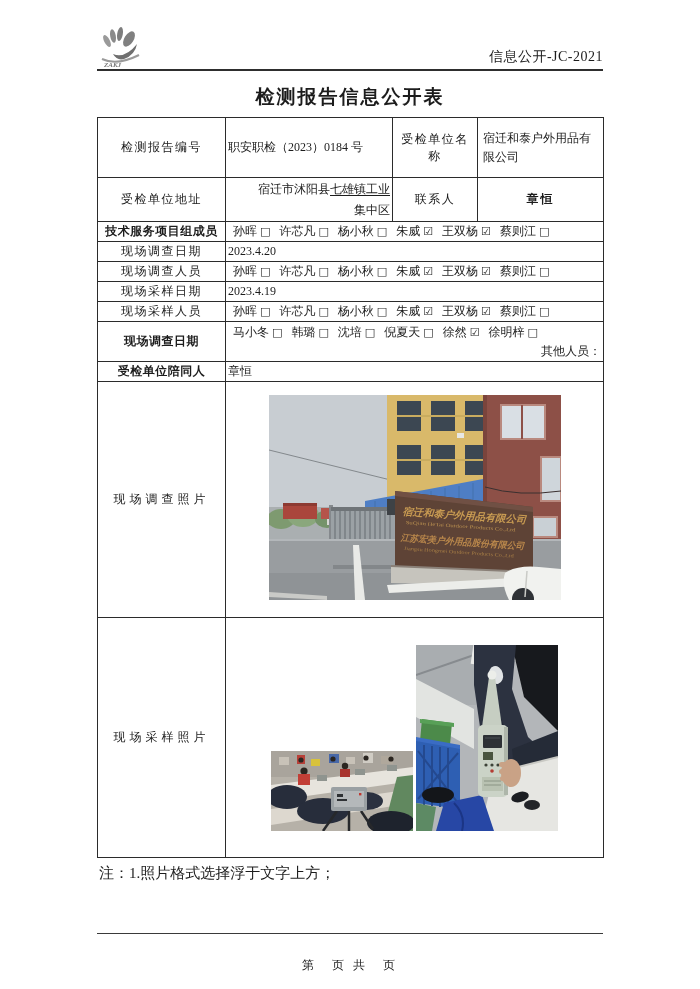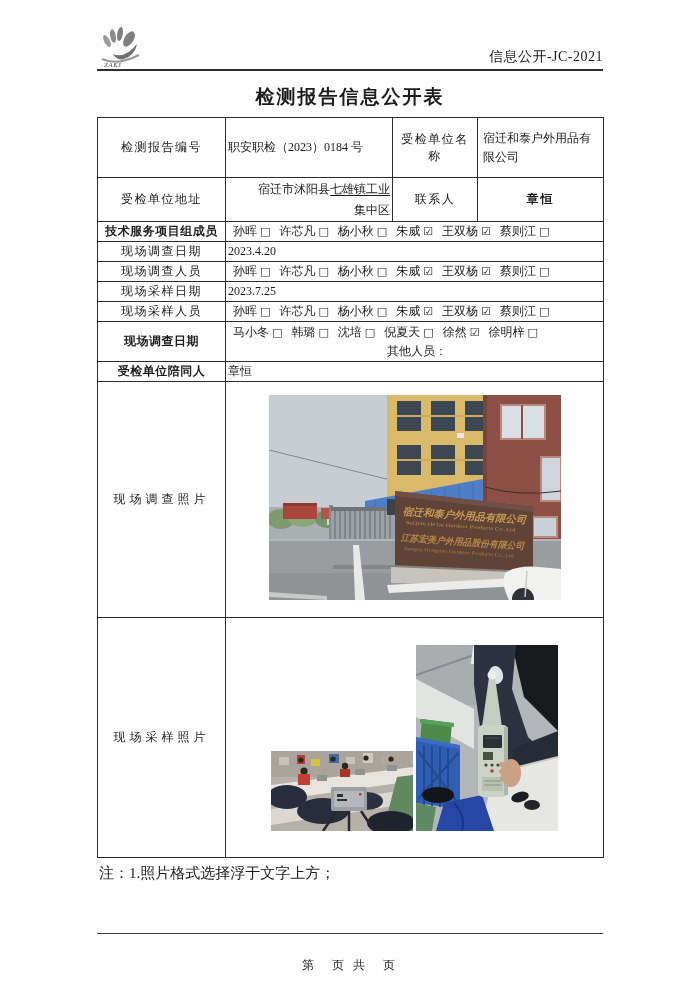--- a/index.html
+++ b/index.html
@@ -28,21 +28,21 @@
   .lbl-long { letter-spacing:0.5px;font-weight:bold; }
   .lbl-photo { letter-spacing:4px; }
   .val-c { text-align:left; }
   .val-l { text-align:left; padding-left:5px !important; line-height:19px; }
   .contact-name { font-weight:bold; font-size:16px; text-align:center; letter-spacing:2px; }
   .addr { text-align:right; line-height:21px; }
   .u { text-decoration:underline; text-underline-offset:2px; }
   .checklist { padding-left:5px; line-height:19px; white-space:nowrap; }
   .cb-item { margin-right:9px; white-space:nowrap; }
   .cb-box { font-family:"DejaVu Sans","Liberation Sans",sans-serif; margin-left:3px; font-size:11px; }
-  .other-line { padding-left:5px; line-height:18px; text-align:center; }
+  .other-line { padding-left:5px; line-height:18px; text-align:right; }
   .photo-cell { text-align:center; vertical-align:middle; }
   .photo-pair { display:flex; justify-content:center; align-items:flex-end; gap:3px; padding-bottom:26px; padding-top:3px; }
   .photo-frame { display:inline-block; line-height:0; }
 
   
   .note { font-size:15px; margin-top:6px; padding-left:2px; }
   .ftr-rule { height:1px; background:#3a3a3a; margin-top:50px; }
   .ftr-text { text-align:center; font-size:12px; margin-top:23px; letter-spacing:3px; }
 </style>
 </head>
@@ -109,21 +109,21 @@
 
       <tr class="h20">
         <td class="lbl">现场调查人员</td>
         <td colspan="3">
           <div class="checklist"><span class="cb-item"><span>孙晖</span><span class="cb-box">□</span></span><span class="cb-item"><span>许芯凡</span><span class="cb-box">□</span></span><span class="cb-item"><span>杨小秋</span><span class="cb-box">□</span></span><span class="cb-item"><span>朱威</span><span class="cb-box">☑</span></span><span class="cb-item"><span>王双杨</span><span class="cb-box">☑</span></span><span class="cb-item"><span>蔡则江</span><span class="cb-box">□</span></span></div>
         </td>
       </tr>
 
       <tr class="h20">
         <td class="lbl">现场采样日期</td>
-        <td colspan="3" class="val-c">2023.7.25</td>
+        <td colspan="3" class="val-c">2023.4.19</td>
       </tr>
 
       <tr class="h20">
         <td class="lbl">现场采样人员</td>
         <td colspan="3">
           <div class="checklist"><span class="cb-item"><span>孙晖</span><span class="cb-box">□</span></span><span class="cb-item"><span>许芯凡</span><span class="cb-box">□</span></span><span class="cb-item"><span>杨小秋</span><span class="cb-box">□</span></span><span class="cb-item"><span>朱威</span><span class="cb-box">☑</span></span><span class="cb-item"><span>王双杨</span><span class="cb-box">☑</span></span><span class="cb-item"><span>蔡则江</span><span class="cb-box">□</span></span></div>
         </td>
       </tr>
 
       <tr class="h40">

